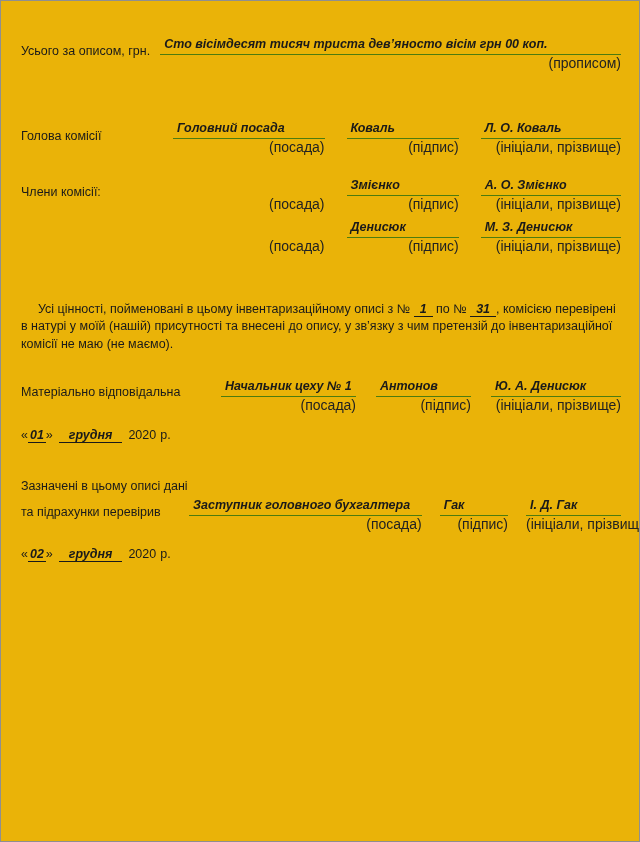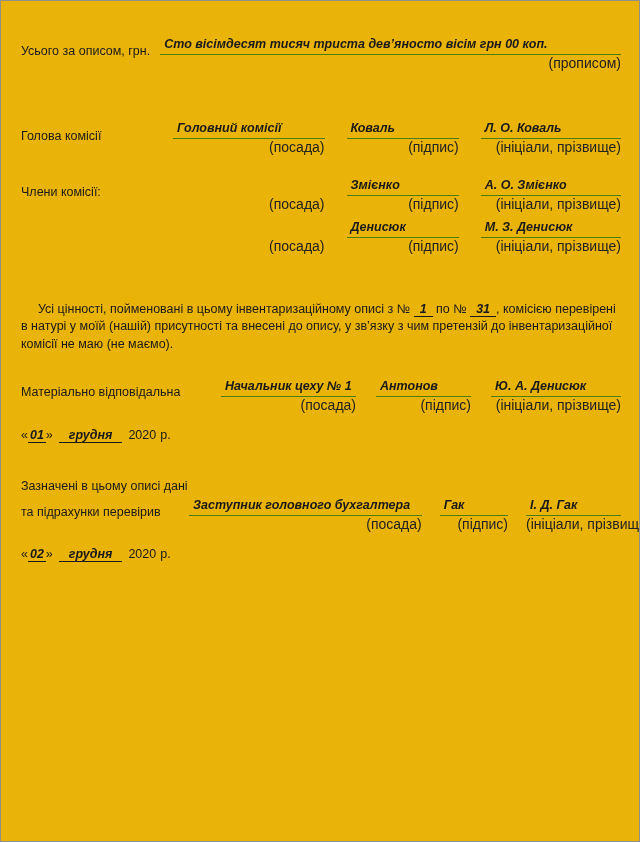--- a/index.html
+++ b/index.html
@@ -103,21 +103,21 @@
     <span class="lbl">Усього за описом, грн.</span>
     <div class="sig-cell">
       <div class="sig-value">Сто вісімдесят тисяч триста дев’яносто вісім грн 00 коп.</div>
       <div class="caption">(прописом)</div>
     </div>
   </div>
 
   <div class="row chairman-row">
     <span class="role-label">Голова комісії</span>
     <div class="sig-cell c-pos">
-      <div class="sig-value">Головний комісії</div>
+      <div class="sig-value">Головний посада</div>
       <div class="caption">(посада)</div>
     </div>
     <div class="sig-cell c-sig">
       <div class="sig-value">Коваль</div>
       <div class="caption">(підпис)</div>
     </div>
     <div class="sig-cell c-ini">
       <div class="sig-value">Л. О. Коваль</div>
       <div class="caption">(ініціали, прізвище)</div>
     </div>

